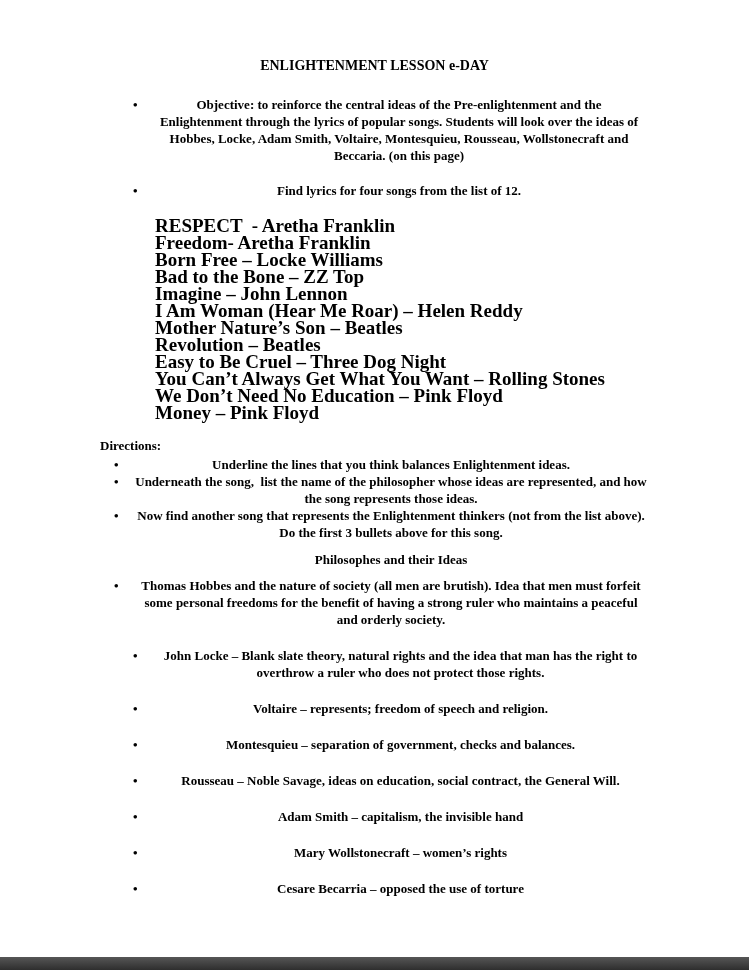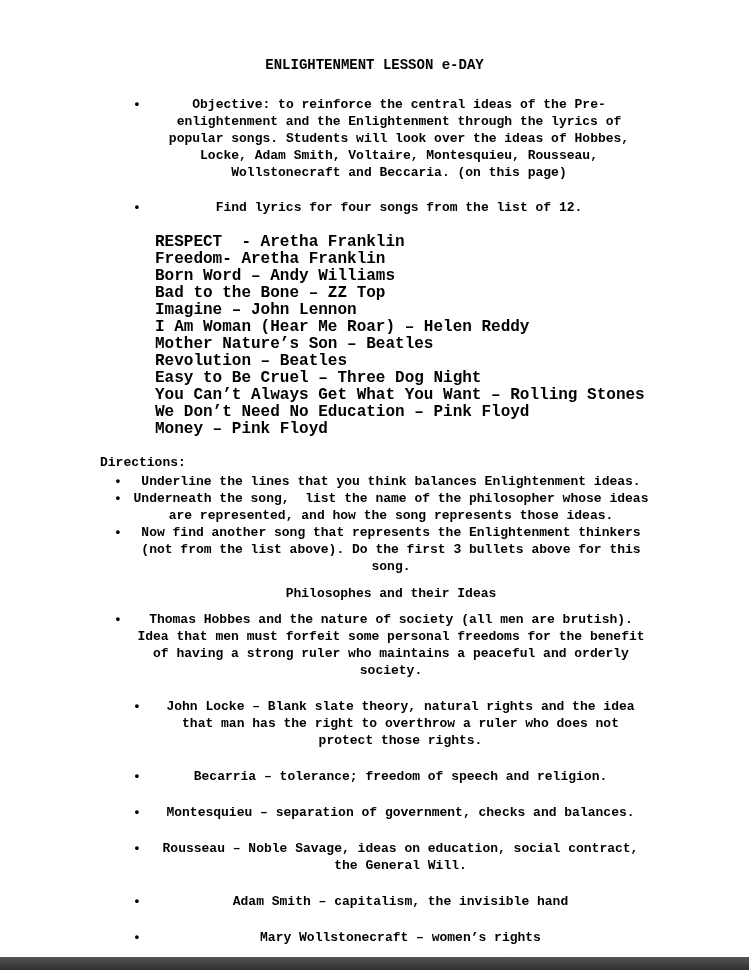--- a/index.html
+++ b/index.html
@@ -2,21 +2,21 @@
 <html><head>
 <meta charset="utf-8">
 <style>
   html, body { margin: 0; padding: 0; background: #ffffff; }
   .page {
     position: relative;
     width: 749px;
     height: 970px;
     background: #ffffff;
     overflow: hidden;
-    font-family: Liberation Mono, monospace;
+    font-family: Liberation Serif, serif;
     font-weight: bold;
     color: #000000;
   }
   .doc-title {
     padding-top: 57px;
     text-align: center;
     font-size: 14px;
     line-height: 17px;
     white-space: pre-wrap;
   }
@@ -34,21 +34,21 @@
     position: absolute;
     left: 2px;
     top: 0;
   }
   .main-bullets {
     margin: 22px 106px 0 131px;
   }
   .main-bullets li:first-child { margin-bottom: 18px; }
   .songs {
     margin: 18px 90px 16px 155px;
-    font-size: 16px;
+    font-size: 19px;
     line-height: 17px;
   }
   .song-line { white-space: pre-wrap; }
   .directions-h {
     margin: 16px 16px 0 100px;
     font-size: 13px;
     line-height: 17px;
   }
   .directions {
     margin: 2px 100px 0 112px;
@@ -86,21 +86,21 @@
   <div class="doc-title">ENLIGHTENMENT LESSON e-DAY</div>
 
   <ul class="main-bullets">
     <li class="b-item">Objective: to reinforce the central ideas of the Pre-enlightenment and the Enlightenment through the lyrics of popular songs. Students will look over the ideas of Hobbes, Locke, Adam Smith, Voltaire, Montesquieu, Rousseau, Wollstonecraft and Beccaria. (on this page)</li>
     <li class="b-item">Find lyrics for four songs from the list of 12.</li>
   </ul>
 
   <div class="songs">
     <div class="song-line">RESPECT  - Aretha Franklin</div>
     <div class="song-line">Freedom- Aretha Franklin</div>
-    <div class="song-line">Born Word – Andy Williams</div>
+    <div class="song-line">Born Free – Locke Williams</div>
     <div class="song-line">Bad to the Bone – ZZ Top</div>
     <div class="song-line">Imagine – John Lennon</div>
     <div class="song-line">I Am Woman (Hear Me Roar) – Helen Reddy</div>
     <div class="song-line">Mother Nature’s Son – Beatles</div>
     <div class="song-line">Revolution – Beatles</div>
     <div class="song-line">Easy to Be Cruel – Three Dog Night</div>
     <div class="song-line">You Can’t Always Get What You Want – Rolling Stones</div>
     <div class="song-line">We Don’t Need No Education – Pink Floyd</div>
     <div class="song-line">Money – Pink Floyd</div>
   </div>
@@ -111,21 +111,21 @@
     <li class="b-item">Underline the lines that you think balances Enlightenment ideas.</li>
     <li class="b-item">Underneath the song,  list the name of the philosopher whose ideas are represented, and how the song represents those ideas.</li>
     <li class="b-item">Now find another song that represents the Enlightenment thinkers (not from the list above). Do the first 3 bullets above for this song.</li>
   </ul>
 
   <div class="philo-h">Philosophes and their Ideas</div>
 
   <ul class="philosophes">
     <li class="b-item">Thomas Hobbes and the nature of society (all men are brutish). Idea that men must forfeit some personal freedoms for the benefit of having a strong ruler who maintains a peaceful and orderly society.</li>
     <li class="b-item">John Locke – Blank slate theory, natural rights and the idea that man has the right to overthrow a ruler who does not protect those rights.</li>
-    <li class="b-item">Becarria – tolerance; freedom of speech and religion.</li>
+    <li class="b-item">Voltaire – represents; freedom of speech and religion.</li>
     <li class="b-item">Montesquieu – separation of government, checks and balances.</li>
     <li class="b-item">Rousseau – Noble Savage, ideas on education, social contract, the General Will.</li>
     <li class="b-item">Adam Smith – capitalism, the invisible hand</li>
     <li class="b-item">Mary Wollstonecraft – women’s rights</li>
     <li class="b-item">Cesare Becarria – opposed the use of torture</li>
   </ul>
 
   <div class="bottom-bar"></div>
 
 </div>

